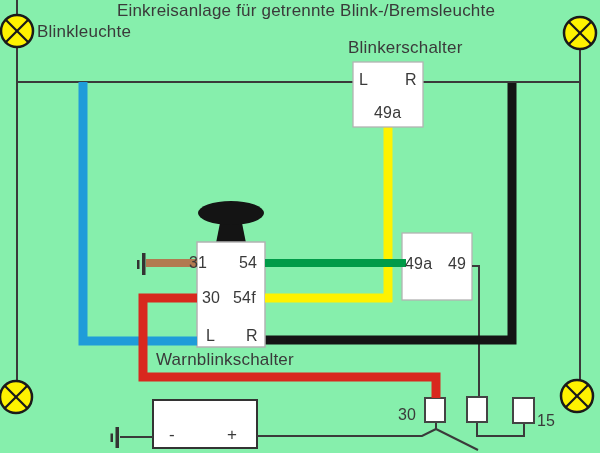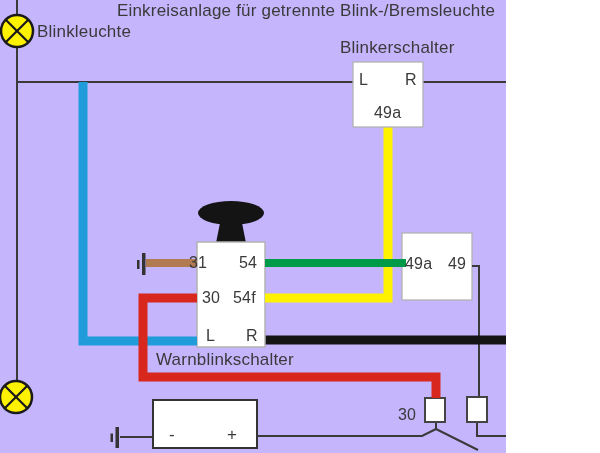--- a/index.html
+++ b/index.html
@@ -1,21 +1,21 @@
 <!DOCTYPE html>
 <html><head>
 <meta charset="utf-8">
 <style>
   * { margin: 0; padding: 0; box-sizing: border-box; }
   html, body { background: #fff; }
   #canvas {
     position: relative;
-    width: 506px;
+    width: 600px;
     height: 453px;
-    background: #c4b5fd;
+    background: #86efac;
     font-family: "Liberation Sans", sans-serif;
     color: #3a3a3a;
     overflow: hidden;
   }
   #wiring-svg { position: absolute; left: 0; top: 0; }
   .lbl {
     position: absolute;
     white-space: nowrap;
     color: #3a3a3a;
     line-height: 1;
@@ -95,21 +95,21 @@
       <circle cx="577" cy="396" r="16" stroke="#1a1a1a" stroke-width="2.5" fill="#fff200"></circle>
       <line x1="565.7" y1="384.7" x2="588.3" y2="407.3" stroke="#1a1a1a" stroke-width="2.2"></line>
       <line x1="565.7" y1="407.3" x2="588.3" y2="384.7" stroke="#1a1a1a" stroke-width="2.2"></line>
     </g>
   </svg>
 
   <div class="lbl lbl-title" style="left:60px; top:2px; width:492px; text-align:center;">Einkreisanlage für getrennte Blink-/Bremsleuchte</div>
 
   <div class="lbl lbl-component" style="left:37px; top:23px;">Blinkleuchte</div>
 
-  <div class="lbl lbl-component" style="left:340px; top:39px;">Blinkerschalter</div>
+  <div class="lbl lbl-component" style="left:348px; top:39px;">Blinkerschalter</div>
   <div class="lbl lbl-terminal" style="left:359px; top:72px;">L</div>
   <div class="lbl lbl-terminal" style="left:405px; top:72px;">R</div>
   <div class="lbl lbl-terminal" style="left:374px; top:105px;">49a</div>
 
   <div class="lbl lbl-terminal" style="left:405px; top:256px;">49a</div>
   <div class="lbl lbl-terminal" style="left:448px; top:256px;">49</div>
 
   <div class="lbl lbl-terminal" style="left:189px; top:255px;">31</div>
   <div class="lbl lbl-terminal" style="left:239px; top:255px;">54</div>
   <div class="lbl lbl-terminal" style="left:202px; top:290px;">30</div>

